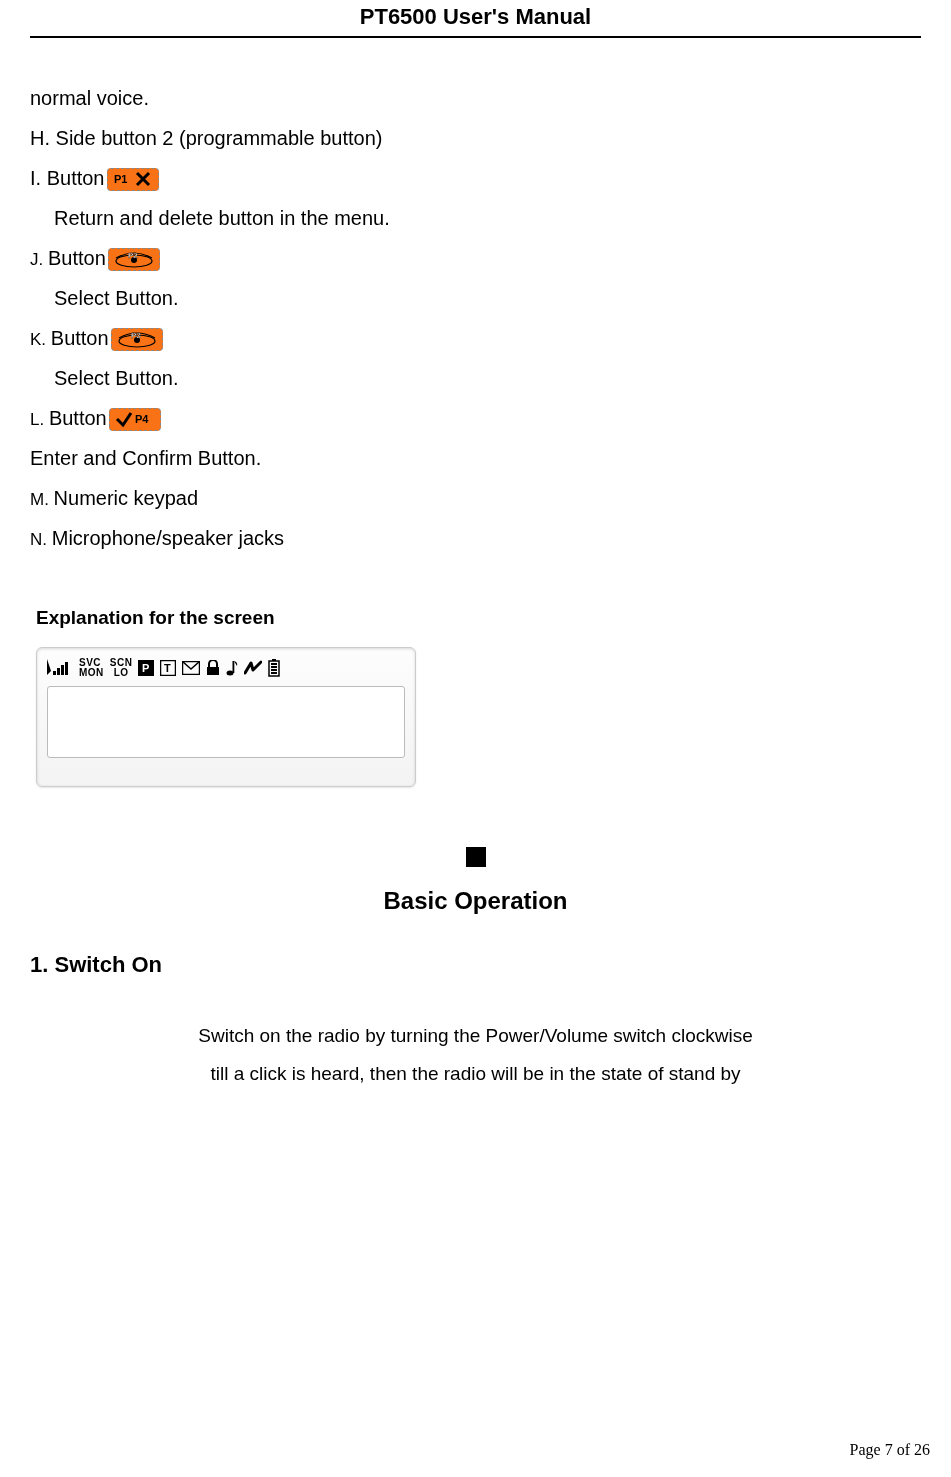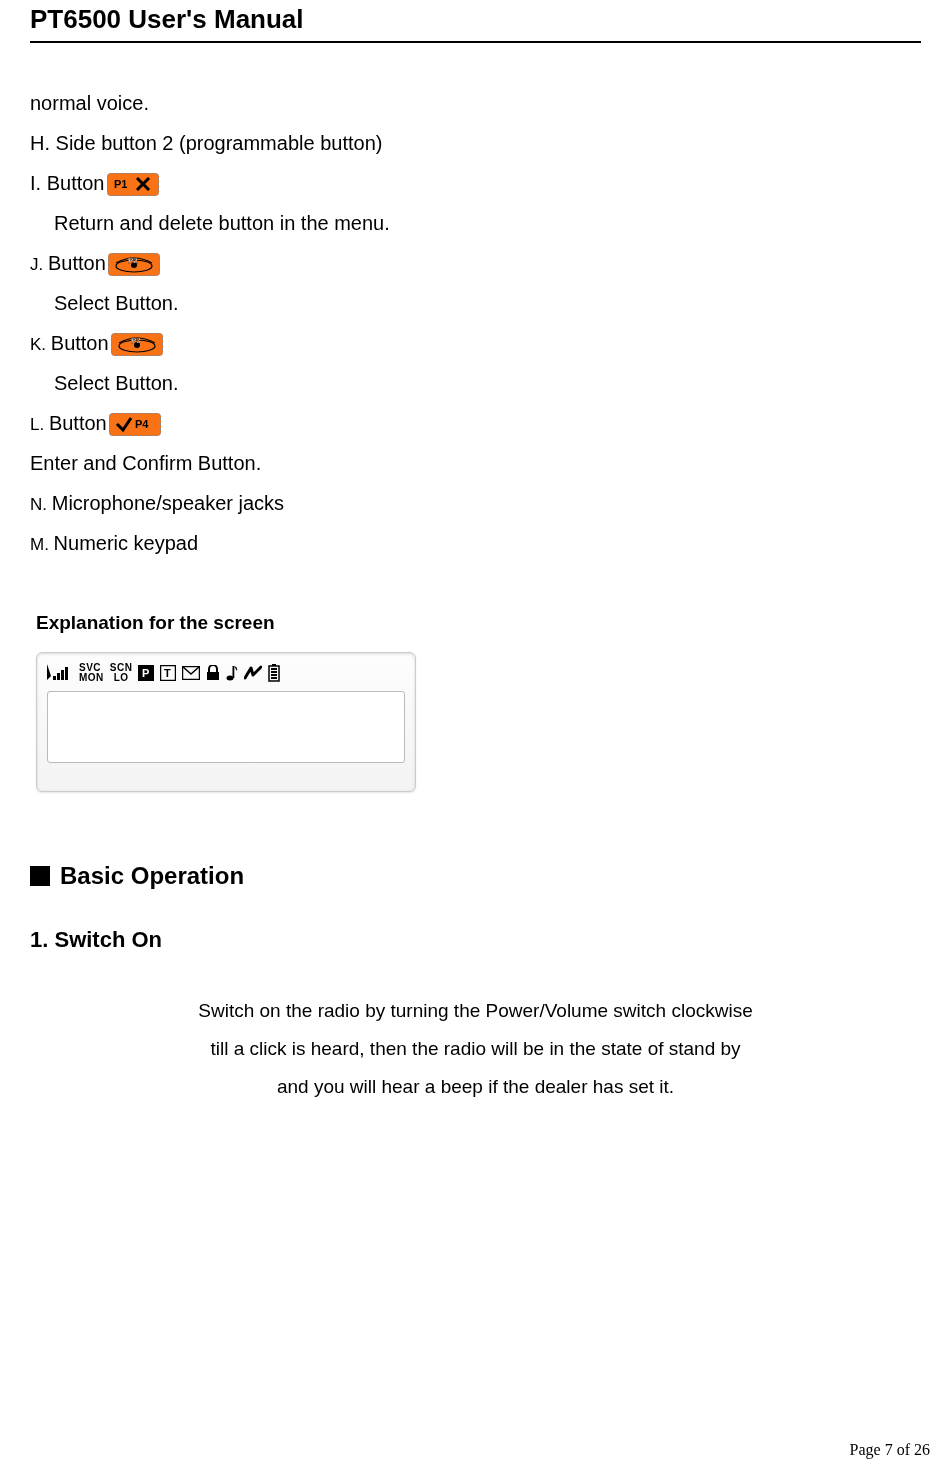--- a/index.html
+++ b/index.html
@@ -1,31 +1,31 @@
 <!DOCTYPE html>
 <html><head>
 <meta charset="utf-8">
 <style>
   html,body{margin:0;padding:0;background:#fff;font-family:Arial,Helvetica,sans-serif;color:#000;}
   .page{width:951px;min-height:1477px;position:relative;box-sizing:border-box;padding:0 30px;}
-  .header-title{font-weight:bold;font-size:26px;padding-top:4px;}
+  .header-title{text-align:center;font-weight:bold;font-size:22px;padding-top:4px;}
   .rule{border:none;border-top:2px solid #000;margin:6px 0 0 0;}
   .body{padding-top:40px;font-size:20px;line-height:2.0;}
   .indent{padding-left:24px;}
   .small-prefix{font-size:17px;}
   .btn-icon{display:inline-block;vertical-align:middle;border:1px dashed #888;border-radius:4px;padding:1px 3px 2px 3px;line-height:1;margin-left:2px;background:#f97316;}
   .btn-icon svg{display:block;}
   .screen-section{margin-top:41px;}
   .screen-label{font-weight:bold;font-size:19px;padding-left:6px;}
   .lcd-frame{margin-top:10px;margin-left:6px;width:380px;height:140px;border:1px solid #ccc;border-radius:6px;box-shadow:0 1px 3px rgba(0,0,0,.15) inset,0 1px 2px rgba(0,0,0,.1);padding:10px;box-sizing:border-box;background:linear-gradient(#fdfdfd,#f3f3f3);}
   .lcd-icons{display:flex;align-items:center;gap:6px;font-weight:bold;font-size:15px;color:#000;}
   .lcd-stack{display:flex;flex-direction:column;line-height:1;font-size:10px;font-weight:900;letter-spacing:.5px;}
   .lcd-slot{display:inline-flex;align-items:center;justify-content:center;}
   .lcd-text-area{margin-top:8px;height:70px;border:1px solid #bbb;border-radius:3px;background:#fff;}
-  .section-heading{margin-top:60px;font-weight:bold;font-size:24px;display:flex;align-items:center;gap:10px;}
+  .section-heading{margin-top:60px;font-weight:bold;font-size:24px;display:flex;align-items:center;gap:10px;flex-direction:column;}
   .bullet-square{width:20px;height:20px;background:#000;display:inline-block;}
   .sub-heading{margin-top:18px;font-weight:bold;font-size:22px;}
   .para{margin-top:30px;font-size:19px;line-height:2.0;text-align:center;}
   .footer{position:absolute;bottom:18px;right:21px;font-family:"Times New Roman",Times,serif;font-size:16px;}
 </style>
 </head>
 <body>
 
 <div class="page">
 
@@ -79,25 +79,25 @@
       <span class="small-prefix">L. </span><span>Button</span><span class="btn-icon">
         <svg width="44" height="18" viewBox="0 0 44 18">
           <polyline points="4,9 10,15 18,3" fill="none" stroke="#000" stroke-width="3"></polyline>
           <text x="22" y="13" font-size="11" font-family="Arial" font-weight="bold">P4</text>
         </svg>
       </span>
     </div>
     <div>Enter and Confirm Button.</div>
 
     <div>
-      <span class="small-prefix">N. </span><span>Microphone/speaker jacks</span>
+      <span class="small-prefix">M. </span><span>Numeric keypad</span>
     </div>
 
     <div>
-      <span class="small-prefix">M. </span><span>Numeric keypad</span>
+      <span class="small-prefix">N. </span><span>Microphone/speaker jacks</span>
     </div>
 
     <div class="screen-section">
       <div class="screen-label">Explanation for the screen</div>
       <div class="lcd-frame">
         <div class="lcd-icons">
 
           <span class="lcd-slot">
             <svg width="26" height="18" viewBox="0 0 26 18">
               <polygon points="0,0 0,16 4,12" fill="#000"></polygon>
@@ -177,20 +177,19 @@
 
     <div class="section-heading">
       <span class="bullet-square"></span>
       <span>Basic Operation</span>
     </div>
     <div class="sub-heading">1. Switch On</div>
 
     <div class="para">
       <div>Switch on the radio by turning the Power/Volume switch clockwise</div>
       <div>till a click is heard, then the radio will be in the state of stand by</div>
-      <div>and you will hear a beep if the dealer has set it.</div>
     </div>
 
   </div>
 
   <div class="footer">Page 7 of 26</div>
 
 </div>
 
 </body></html>

